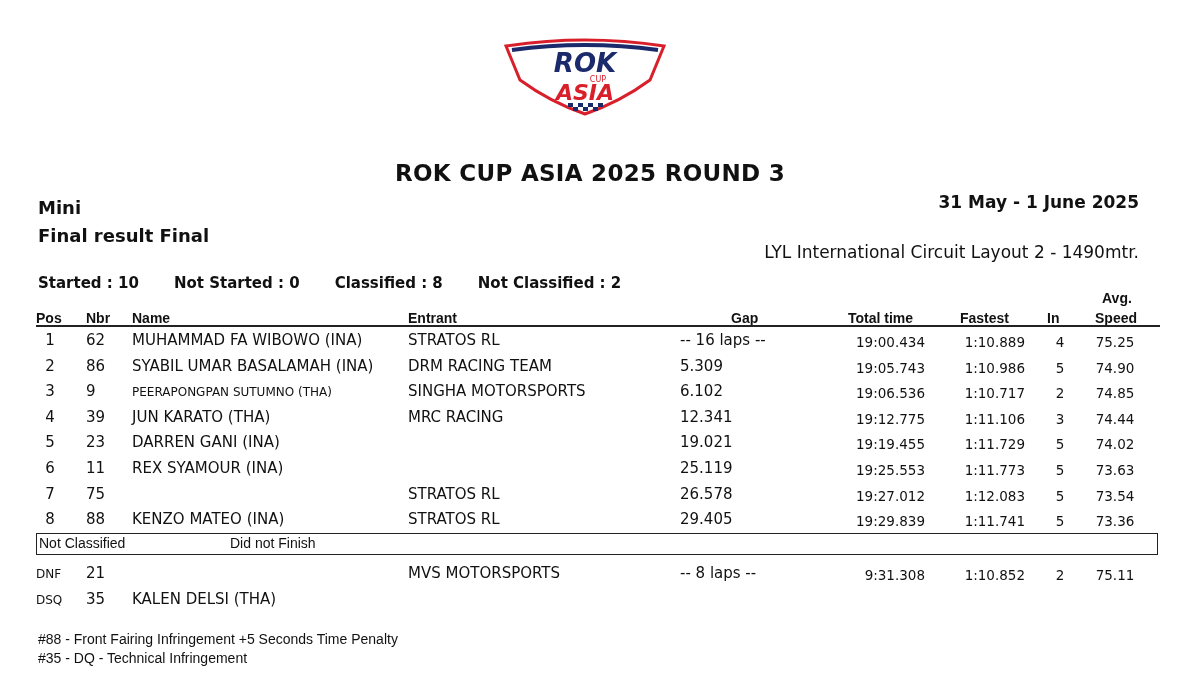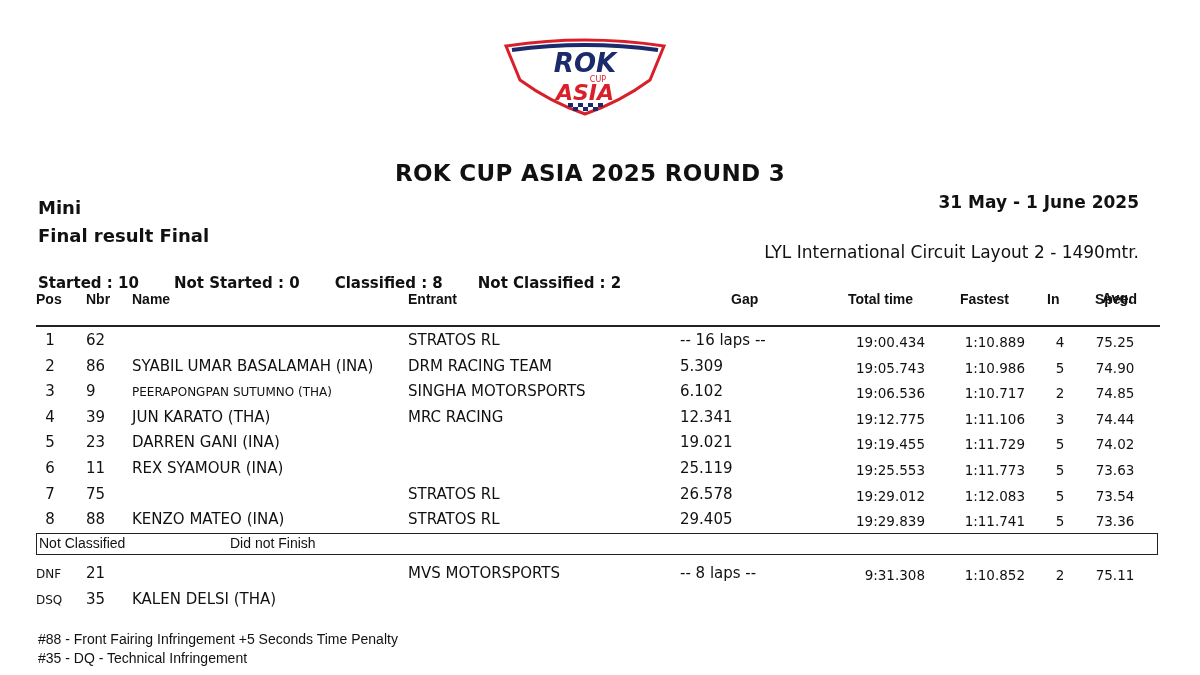--- a/index.html
+++ b/index.html
@@ -6,21 +6,21 @@
   body { width:1200px; height:675px; position:relative; overflow:hidden; color:#111; font-family:"DejaVu Sans", sans-serif; }
   .abs { position:absolute; }
   #logo { left:500px; top:38px; width:170px; height:78px; }
   .title { left:0; width:1180px; top:160px; text-align:center; font-weight:bold; font-size:23px; font-family:"DejaVu Sans", sans-serif; letter-spacing:0.3px; }
   .cls { left:38px; top:197px; font-weight:bold; font-size:18px; }
   .res { left:38px; top:225px; font-weight:bold; font-size:18px; }
   .date { right:61px; top:192px; font-weight:bold; font-size:17px; text-align:right; }
   .circuit { right:61px; top:214px; font-weight:normal; font-size:17px; text-align:center;margin-top:28px; }
   .stats { left:38px; top:274px; font-weight:bold; font-size:15px; display:flex; }
   .stats span { margin-right:35px; }
-  .hdr { font-family:"Liberation Sans", sans-serif; font-weight:bold; font-size:14px; top:291px; }
+  .hdr { font-family:"Liberation Sans", sans-serif; font-weight:bold; font-size:14px; top:310px; }
   .hdr2 { font-family:"Liberation Sans", sans-serif; font-weight:bold; font-size:14px; top:290px; }
   .rule { left:36px; width:1124px; height:0; border-top:2px solid #222; }
   .row { position:absolute; left:0; width:1200px; height:26px; font-size:15px; }
   .row span { position:absolute; white-space:nowrap; }
   .c-pos { left:38px; width:24px; text-align:center; }
   .c-nbr { left:86px; }
   .c-name { left:132px; }
   .c-ent { left:408px; }
   .c-gap { left:680px; width:140px; text-align:left; }
   .c-tot { left:845px; width:80px; text-align:right; font-size:13.5px; }
@@ -78,20 +78,21 @@
   <span class="abs hdr" style="left:1047px">In</span>
   <span class="abs hdr2" style="left:1102px">Avg.</span>
   <span class="abs hdr" style="left:1095px">Speed</span>
 </div>
 <div class="abs rule" style="top:325px"></div>
 
 <div>
   <div class="row" style="top:331px">
     <span class="c-pos">1</span>
       <span class="c-nbr">62</span>
+      <span class="c-name">MUHAMMAD FA WIBOWO (INA)</span>
       <span class="c-ent">STRATOS RL</span>
       <span class="c-gap">-- 16 laps --</span>
       <span class="c-tot" style="top:3px">19:00.434</span>
       <span class="c-fast" style="top:3px">1:10.889</span>
       <span class="c-in" style="top:3px">4</span>
       <span class="c-spd" style="top:3px">75.25</span>
   </div>
   <div class="row" style="top:357px">
     <span class="c-pos">2</span>
       <span class="c-nbr">86</span>
@@ -145,21 +146,21 @@
       <span class="c-tot" style="top:3px">19:25.553</span>
       <span class="c-fast" style="top:3px">1:11.773</span>
       <span class="c-in" style="top:3px">5</span>
       <span class="c-spd" style="top:3px">73.63</span>
   </div>
   <div class="row" style="top:485px">
     <span class="c-pos">7</span>
       <span class="c-nbr">75</span>
       <span class="c-ent">STRATOS RL</span>
       <span class="c-gap">26.578</span>
-      <span class="c-tot" style="top:3px">19:29.012</span>
+      <span class="c-tot" style="top:3px">19:27.012</span>
       <span class="c-fast" style="top:3px">1:12.083</span>
       <span class="c-in" style="top:3px">5</span>
       <span class="c-spd" style="top:3px">73.54</span>
   </div>
   <div class="row" style="top:510px">
     <span class="c-pos">8</span>
       <span class="c-nbr">88</span>
       <span class="c-name">KENZO MATEO (INA)</span>
       <span class="c-ent">STRATOS RL</span>
       <span class="c-gap">29.405</span>

